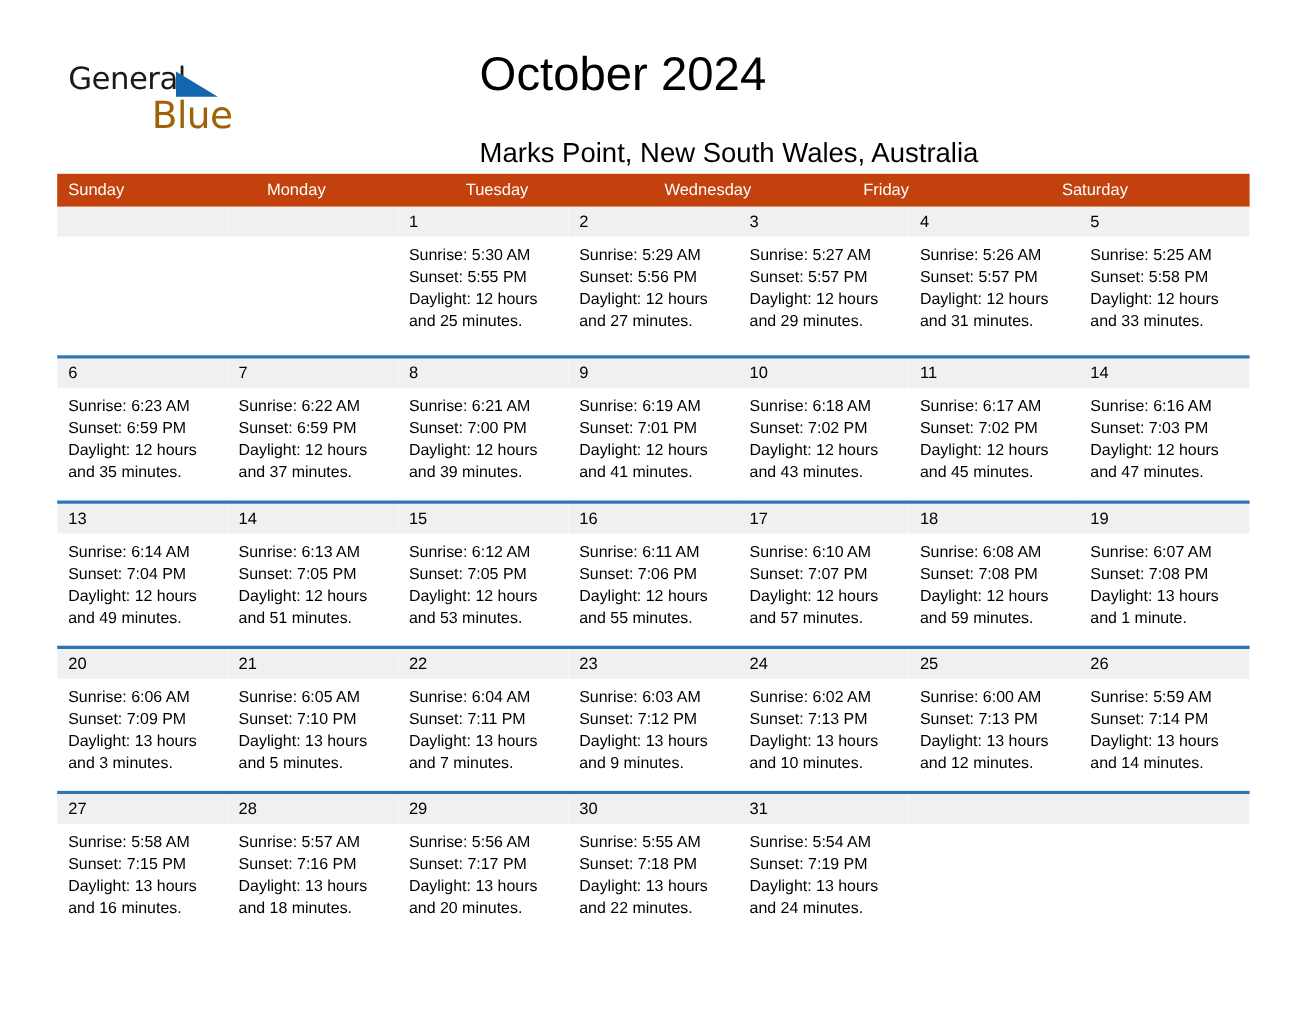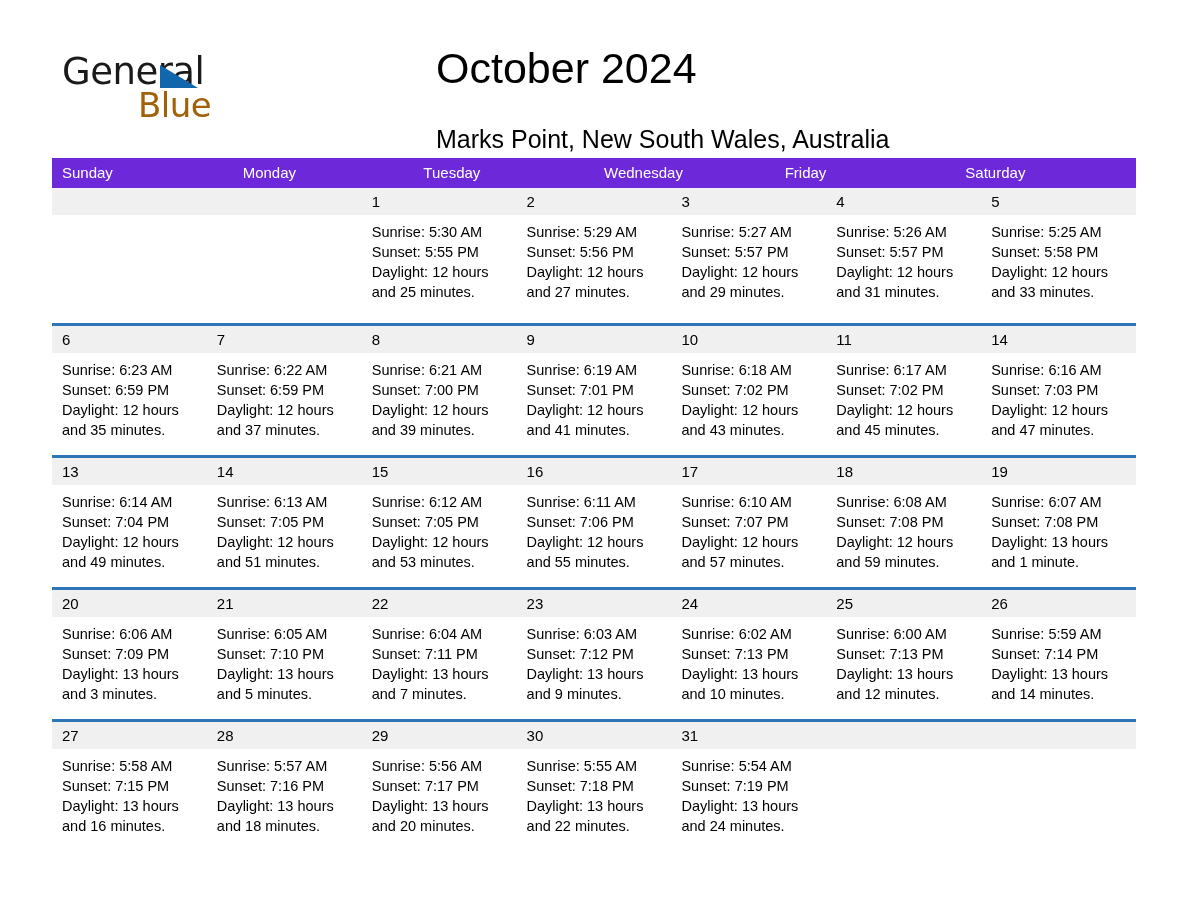--- a/index.html
+++ b/index.html
@@ -36,21 +36,21 @@
     position: absolute;
     left: 10px;
     top: 12px;
     width: 260px;
     height: 80px;
   }
   .logo-general {
     position: absolute;
     left: 0;
     top: 0;
-    font-size: 37px;
+    font-size: 28px;
     letter-spacing: -0.5px;
     color: #1a1a1a;
     font-family: "DejaVu Sans", sans-serif;
     font-weight: 400;
     line-height: 40px;
   }
   .logo-triangle {
     position: absolute;
     left: 98px;
     top: 13px;
@@ -98,21 +98,21 @@
   
   .calendar {
     position: absolute;
     left: 52px;
     top: 158px;
     width: 1084px;
   }
 
   .weekday-header {
     display: flex;
-    background: #6d28d9;
+    background: #c2410c;
     height: 30px;
   }
   .weekday-cell {
     flex: 1 1 0;
     color: #ffffff;
     font-size: 15px;
     line-height: 30px;
     padding-left: 10px;
     box-sizing: border-box;
     white-space: nowrap;

